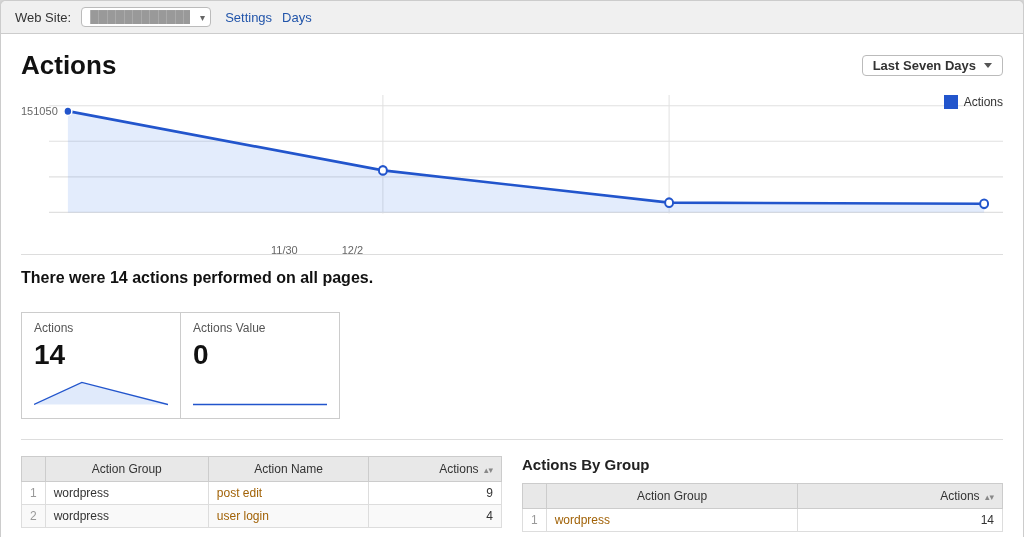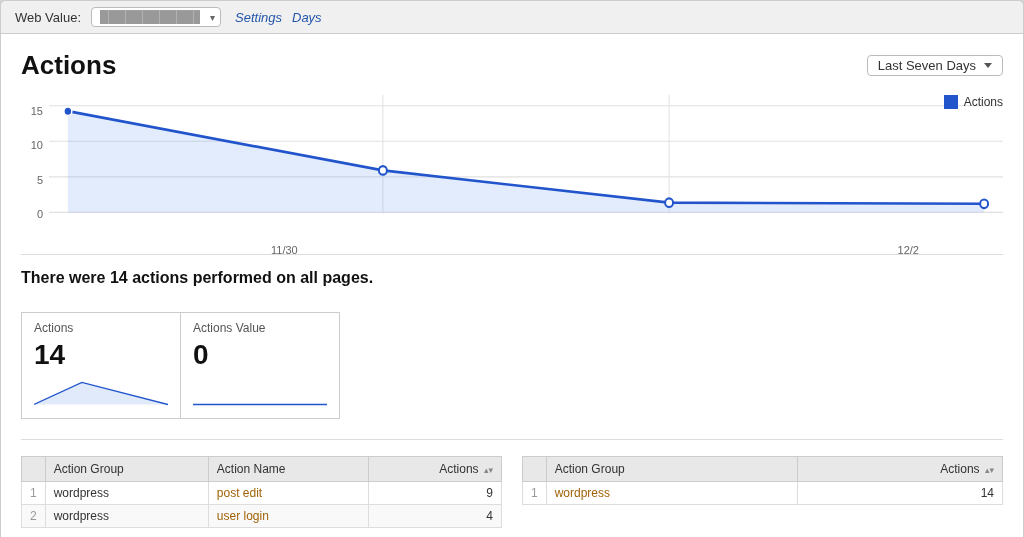--- a/index.html
+++ b/index.html
@@ -57,21 +57,20 @@
       top: 50%;
       transform: translateY(-50%);
       pointer-events: none;
       font-size: 10px;
       color: #666;
     }
     .top-bar-links {
       display: flex;
       gap: 10px;
       margin-left: 4px;
-      font-style: italic;
     }
     .top-bar-links a {
       color: #2255aa;
       text-decoration: none;
       font-size: 13px;
     }
 
     
     .main-content {
       background: #fff;
@@ -94,20 +93,21 @@
       display: flex;
       align-items: center;
       background: #fff;
       border: 1px solid #bbb;
       border-radius: 4px;
       padding: 2px 10px;
       font-size: 13px;
       color: #333;
       cursor: pointer;
       gap: 8px;
+      font-weight: bold;
     }
     .date-range-btn .arrow {
       width: 0; height: 0;
       border-left: 4px solid transparent;
       border-right: 4px solid transparent;
       border-top: 5px solid #555;
     }
 
     
     .chart-container {
@@ -135,35 +135,35 @@
     }
     .chart-svg {
       width: 100%;
       height: 140px;
     }
     .chart-y-labels {
       position: absolute;
       left: 0;
       top: 10px;
       display: flex;
-      flex-direction: column;
+      flex-direction: row;
       justify-content: space-between;
       height: 115px;
       font-size: 11px;
       color: #666;
       width: 22px;
       text-align: right;
     }
     .chart-x-labels {
       position: absolute;
       bottom: 2px;
       left: 22px;
       right: 0;
       display: flex;
-      justify-content: space-between;
+      justify-content: flex-start;
       font-size: 11px;
       color: #666;
       gap: 44px;
     }
 
     
     .stats-heading {
       font-size: 16px;
       font-weight: bold;
       color: #111;
@@ -222,21 +222,21 @@
     table {
       width: 100%;
       border-collapse: collapse;
       font-size: 12px;
     }
     table thead tr {
       background: #e8e8e8;
     }
     table thead th {
       padding: 5px 8px;
-      text-align: left;
+      text-align: center;
       color: #333;
       font-weight: normal;
       border: 1px solid #ccc;
     }
     table thead th.right {
       text-align: right;
     }
     table tbody tr:nth-child(even) {
       background: #f9f9f9;
     }
@@ -265,21 +265,21 @@
       color: #888;
       margin-left: 2px;
     }
   </style>
 </head>
 <body>
 
 <div class="window">
 
   <div class="top-bar">
-    <span class="top-bar-label">Web Value:</span>
+    <span class="top-bar-label">Web Site:</span>
     <div class="select-wrapper">
       <select class="website-select">
         <option>████████████</option>
       </select>
     </div>
     <div class="top-bar-links">
       <a href="#">Settings</a>
       <a href="#">Days</a>
     </div>
   </div>
@@ -378,20 +378,21 @@
               <td>wordpress</td>
               <td><a href="#">user login</a></td>
               <td class="right">4</td>
             </tr>
 
           </tbody>
         </table>
       </div>
 
       <div class="table-section">
+        <div class="table-section-title">Actions By Group</div>
         <table>
           <thead>
             <tr>
               <th style="width:20px;"></th>
               <th>Action Group</th>
               <th class="right">Actions <span class="sort-icon">▴▾</span></th>
             </tr>
           </thead>
           <tbody>
             <tr>

